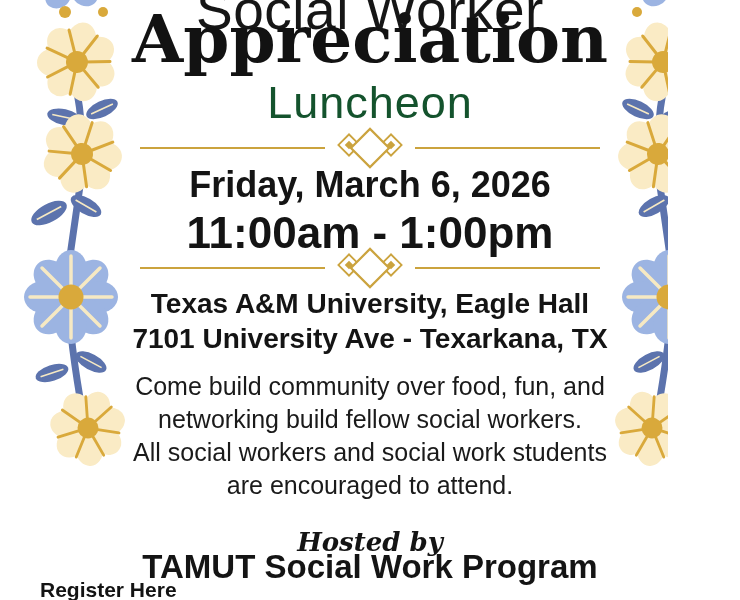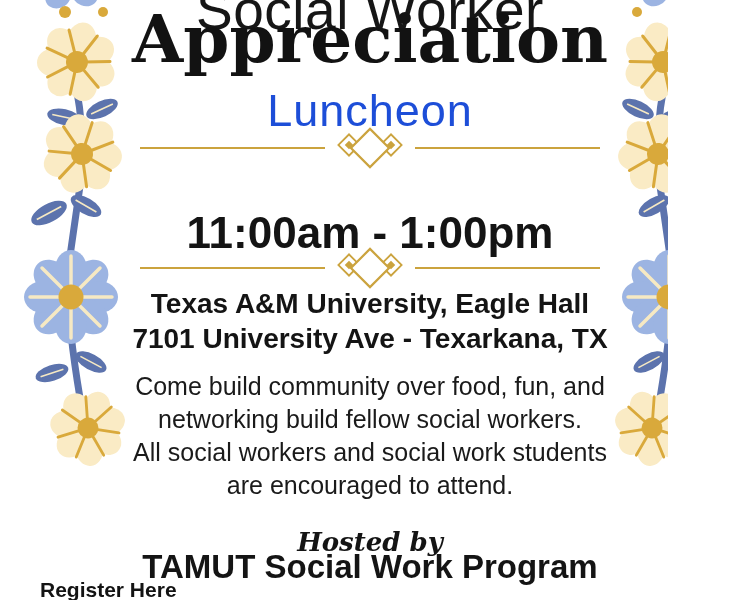--- a/index.html
+++ b/index.html
@@ -7,21 +7,21 @@
     width:740px;height:600px;overflow:hidden;background:#ffffff;
     font-family:"Liberation Sans",sans-serif;color:#141414;
   }
   .canvas{position:relative;width:668px;height:600px;overflow:hidden;background:#fff;}
   .vine{position:absolute;top:0;width:150px;height:480px;}
   .vine-left{left:0;}
   .vine-right{left:590px;}
   .col{position:absolute;left:115px;width:510px;text-align:center;}
   .title1{top:-17px;font-size:55px;line-height:1;font-weight:500;letter-spacing:.5px;color:#161616;}
   .title-script{top:6px;font-size:66px;line-height:1;font-family:"DejaVu Serif",serif;font-weight:bold;color:#121212;}
-  .title3{top:88px;font-size:45px;line-height:1;font-weight:400;letter-spacing:1px;color:#1d4ed8;}
+  .title3{top:80px;font-size:45px;line-height:1;font-weight:400;letter-spacing:1px;color:#14532d;}
   .divider{position:absolute;left:140px;width:460px;height:44px;display:flex;align-items:center;justify-content:center;}
   .divider .line{flex:1;height:2px;background:#CBA33E;}
   .div1{top:126px;}
   .div2{top:246px;}
   .date{top:163px;font-size:36px;font-weight:bold;line-height:1.2;}
   .time{top:207px;font-size:44px;font-weight:bold;line-height:1.2;}
   .venue1{top:287px;font-size:28px;font-weight:bold;line-height:1.2;}
   .venue2{top:322px;font-size:28px;font-weight:bold;line-height:1.2;text-align:center;}
   .bodytext{top:370px;font-size:25px;line-height:33px;font-weight:400;color:#1a1a1a;}
   .hosted{top:515px;font-size:26px;font-family:"DejaVu Serif",serif;font-style:italic;font-weight:bold;margin-top:12px;}
@@ -129,20 +129,21 @@
   <div class="col title3">Luncheon</div>
 
   <div class="divider div1">
     <span class="line"></span>
     <svg width="90" height="44" viewBox="0 0 90 44">
         <use href="#diamond-ornament"></use>
       </svg>
     <span class="line"></span>
   </div>
 
+  <div class="col date">Friday, March 6, 2026</div>
   <div class="col time">11:00am - 1:00pm</div>
 
   <div class="divider div2">
     <span class="line"></span>
     <svg width="90" height="44" viewBox="0 0 90 44">
         <use href="#diamond-ornament"></use>
       </svg>
     <span class="line"></span>
   </div>
 

